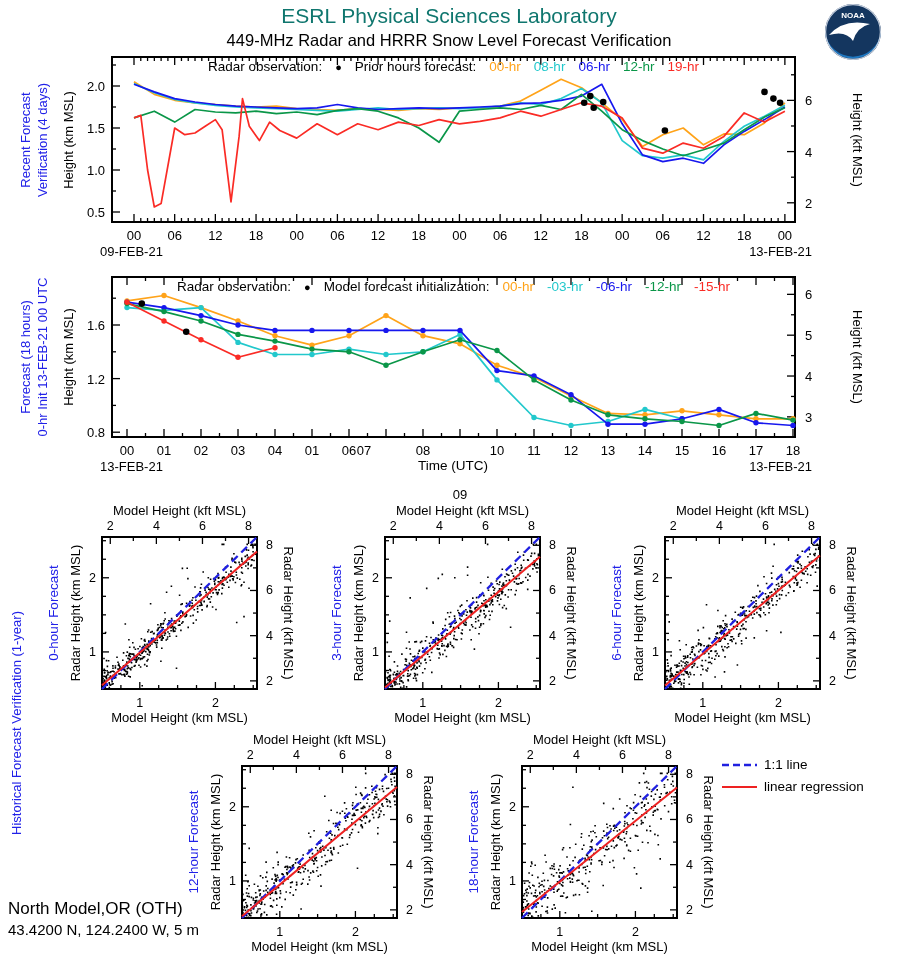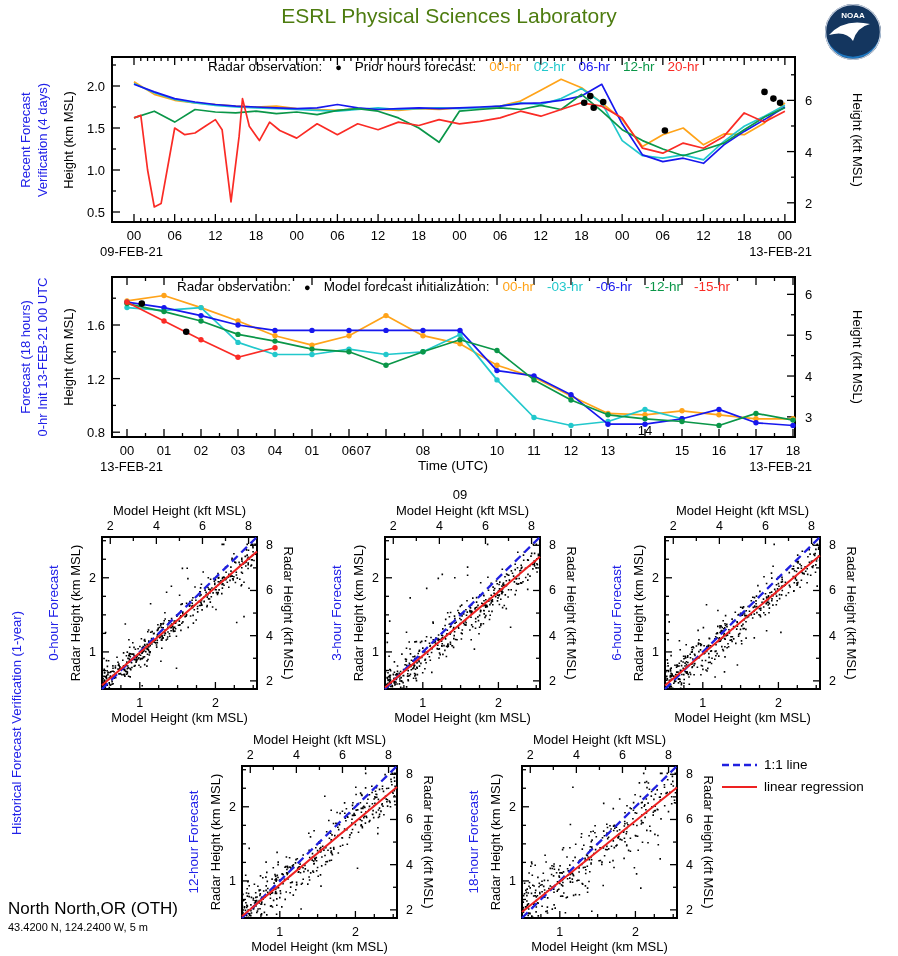--- a/index.html
+++ b/index.html
@@ -4,28 +4,28 @@
 <style>
   html,body{margin:0;padding:0;background:#fff;}
   #page{position:relative;width:898px;height:956px;background:#ffffff;
         font-family:"Liberation Sans",sans-serif;overflow:hidden;}
   #gfx,#labels{position:absolute;left:0;top:0;}
   #labels{width:898px;height:956px;}
   .lbl{position:absolute;white-space:nowrap;color:#000;font-size:12.5px;line-height:1;}
   .f125{font-size:12.5px;}
   .f13{font-size:13px;}
   .f135{font-size:13.5px;}
-  .title{position:absolute;left:0;top:4px;width:898px;text-align:center;font-size:21px;color:#4d7c0f;}
+  .title{position:absolute;left:0;top:4px;width:898px;text-align:center;font-size:21px;color:#0f766e;}
   .subtitle{position:absolute;left:0;top:31px;width:898px;text-align:center;font-size:16.5px;color:#000;}
   .vlab{transform:translate(-50%,-50%) rotate(-90deg);font-size:13px;}
   .vlab.r{transform:translate(-50%,-50%) rotate(90deg);}
   .legend{position:absolute;left:112px;width:683px;display:flex;justify-content:center;
           gap:13px;font-size:13.5px;align-items:baseline;color:#000;}
   .footer1{font-size:17px;}
-  .footer2{font-size:11px;}
+  .footer2{font-size:15px;}
 </style>
 </head>
 <body>
 
 <div id="page">
   <svg id="gfx" width="898" height="956">
       <rect x="112" y="57" width="683" height="165" fill="none" stroke="#000" stroke-width="2"></rect>
       <line x1="134" y1="222" x2="134" y2="214" stroke="#000" stroke-width="1.3"></line>
       <line x1="134" y1="57" x2="134" y2="65" stroke="#000" stroke-width="1.3"></line>
       <line x1="140.78" y1="222" x2="140.78" y2="218" stroke="#000" stroke-width="1.3"></line>
@@ -616,40 +616,40 @@
       <div class="lbl f13" style="left: 105px; top: 128px; transform: translate(-100%, -50%); text-align: center;">1.5</div>
       <div class="lbl f13" style="left: 105px; top: 86px; transform: translate(-100%, -50%);">2.0</div>
       <div class="lbl f13" style="left: 805px; top: 202.794px; transform: translate(0px, -50%);">2</div>
       <div class="lbl f13" style="left: 805px; top: 151.587px; transform: translate(0px, -50%);">4</div>
       <div class="lbl f13" style="left: 805px; top: 100.381px; transform: translate(0px, -50%);">6</div>
       <div class="legend" style="top: 59px;">
         <span>Radar observation:</span>
         <span style="color: rgb(0, 0, 0); font-size: 11px;">●</span>
         <span>Prior hours forecast:</span>
         <span style="color: rgb(255, 163, 25);">00-hr</span>
-        <span style="color: rgb(34, 200, 204);">02-hr</span>
+        <span style="color: rgb(34, 200, 204);">08-hr</span>
         <span style="color: rgb(23, 23, 238);">06-hr</span>
         <span style="color: rgb(10, 150, 72);">12-hr</span>
-        <span style="color: rgb(250, 43, 37);">20-hr</span>
+        <span style="color: rgb(250, 43, 37);">19-hr</span>
       </div>
       <div class="lbl f13" style="left: 127px; top: 444px; transform: translate(-50%, 0px);">00</div>
       <div class="lbl f13" style="left: 164px; top: 444px; transform: translate(-50%, 0px);">01</div>
       <div class="lbl f13" style="left: 201px; top: 444px; transform: translate(-50%, 0px);">02</div>
       <div class="lbl f13" style="left: 238px; top: 444px; transform: translate(-50%, 0px);">03</div>
       <div class="lbl f13" style="left: 275px; top: 444px; transform: translate(-50%, 0px);">04</div>
       <div class="lbl f13" style="left: 312px; top: 444px; transform: translate(-50%, 0px);">01</div>
       <div class="lbl f13" style="left: 349px; top: 444px; transform: translate(-50%, 0px);">06</div>
       <div class="lbl f13" style="left: 364px; top: 444px; transform: translate(-50%, 0px);">07</div>
       <div class="lbl f13" style="left: 423px; top: 444px; transform: translate(-50%, 0px);">08</div>
       <div class="lbl f13" style="left: 460px; top: 444px; transform: translate(-50%, 0px); margin-top: 44px;">09</div>
       <div class="lbl f13" style="left: 497px; top: 444px; transform: translate(-50%, 0px);">10</div>
       <div class="lbl f13" style="left: 534px; top: 444px; transform: translate(-50%, 0px);">11</div>
       <div class="lbl f13" style="left: 571px; top: 444px; transform: translate(-50%, 0px);">12</div>
       <div class="lbl f13" style="left: 608px; top: 444px; transform: translate(-50%, 0px);">13</div>
-      <div class="lbl f13" style="left: 645px; top: 424px; transform: translate(-50%, 0px);">14</div>
+      <div class="lbl f13" style="left: 645px; top: 444px; transform: translate(-50%, 0px);">14</div>
       <div class="lbl f13" style="left: 682px; top: 444px; transform: translate(-50%, 0px);">15</div>
       <div class="lbl f13" style="left: 719px; top: 444px; transform: translate(-50%, 0px);">16</div>
       <div class="lbl f13" style="left: 756px; top: 444px; transform: translate(-50%, 0px);">17</div>
       <div class="lbl f13" style="left: 793px; top: 444px; transform: translate(-50%, 0px);">18</div>
       <div class="lbl f13" style="left: 105px; top: 432.2px; transform: translate(-100%, -50%);">0.8</div>
       <div class="lbl f13" style="left: 105px; top: 378.6px; transform: translate(-100%, -50%);">1.2</div>
       <div class="lbl f13" style="left: 105px; top: 325px; transform: translate(-100%, -50%);">1.6</div>
       <div class="lbl f13" style="left: 805px; top: 416.87px; transform: translate(0px, -50%);">3</div>
       <div class="lbl f13" style="left: 805px; top: 376.027px; transform: translate(0px, -50%);">4</div>
       <div class="lbl f13" style="left: 805px; top: 335.184px; transform: translate(0px, -50%);">5</div>
@@ -745,20 +745,21 @@
       <div class="lbl f125" style="left: 668.562px; top: 749px; transform: translate(-50%, 0px);">8</div>
       <div class="lbl f125" style="left: 686px; top: 774.275px; transform: translate(0px, -50%);">8</div>
       <div class="lbl f13" style="left: 599.5px; top: 733px; transform: translate(-50%, 0px);">Model Height (kft MSL)</div>
       <div class="lbl f13" style="left: 599.5px; top: 940px; transform: translate(-50%, 0px);">Model Height (km MSL)</div>
       <div class="lbl f13" style="left: 495px; top: 842px; transform: translate(-50%, -50%) rotate(-90deg);">Radar Height (km MSL)</div>
       <div class="lbl f13" style="left: 708px; top: 842px; transform: translate(-50%, -50%) rotate(90deg);">Radar Height (kft MSL)</div>
       <div class="lbl f135" style="left: 474px; top: 842px; transform: translate(-50%, -50%) rotate(-90deg); color: rgb(33, 33, 232);">18-hour Forecast</div>
     </div>
 
   <div class="title">ESRL Physical Sciences Laboratory</div>
+  <div class="subtitle">449-MHz Radar and HRRR Snow Level Forecast Verification</div>
 
   <svg width="58" height="58" viewBox="0 0 58 58" style="position:absolute;left:824px;top:3px;">
     <circle cx="29" cy="29" r="28" fill="#14365f"></circle>
     <path d="M1.6,33 A28,28 0 0 0 56.4,33 L56.4,33 A28,28 0 0 1 1.6,33 Z" fill="#1e78c2"></path>
     <path d="M1.2,31 A28,28 0 0 0 56.8,31 L56.8,29 A28,28 0 0 1 1.2,29 Z" fill="#1e78c2"></path>
     <path d="M5,32 Q20,15 46,21 Q33,24 29,38 Q22,27 5,32 Z" fill="#ffffff"></path>
     <circle cx="29" cy="29" r="27.4" fill="none" stroke="#c7d0de" stroke-width="1.2"></circle>
     <text x="29" y="15" text-anchor="middle" font-size="8" font-weight="bold" fill="#ffffff" font-family="Liberation Sans, sans-serif">NOAA</text>
   </svg>
 
@@ -775,15 +776,15 @@
   <div class="lbl vlab r" style="left:857px;top:357px">Height (kft MSL)</div>
   <div class="lbl f13" style="left:100px;top:460px">13-FEB-21</div>
   <div class="lbl f135" style="left:453px;top:459px;transform:translate(-50%,0)">Time (UTC)</div>
   <div class="lbl f13" style="left:812px;top:460px;transform:translate(-100%,0)">13-FEB-21</div>
 
   <div class="lbl vlab f135" style="left: 16px; top: 723px; color: rgb(33, 33, 232);">Historical Forecast Verification (1-year)</div>
 
   <div class="lbl f135" style="left:764px;top:765px;transform:translate(0,-50%)">1:1 line</div>
   <div class="lbl f135" style="left:764px;top:787px;transform:translate(0,-50%)">linear regression</div>
 
-  <div class="lbl footer1" style="left:8px;top:900px">North North,OR (OTH)</div>
+  <div class="lbl footer1" style="left:8px;top:900px">North Model,OR (OTH)</div>
   <div class="lbl footer2" style="left:8px;top:922px">43.4200 N, 124.2400 W, 5 m</div>
 </div>
 
 </body></html>

